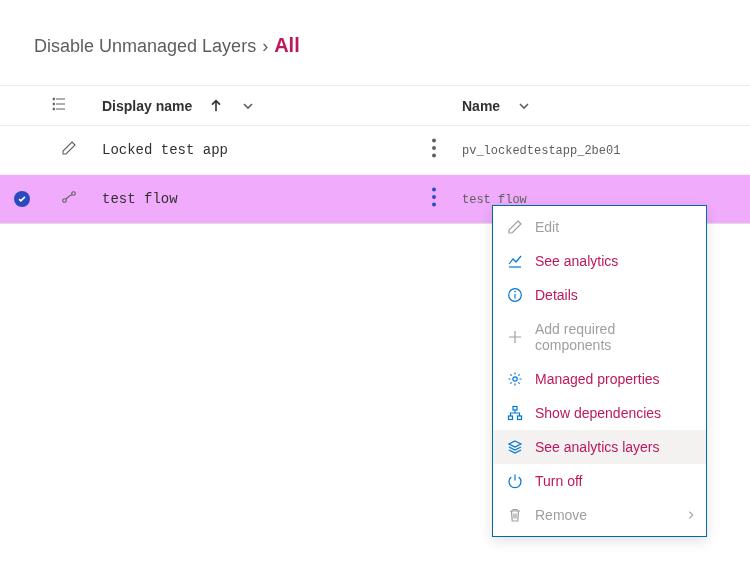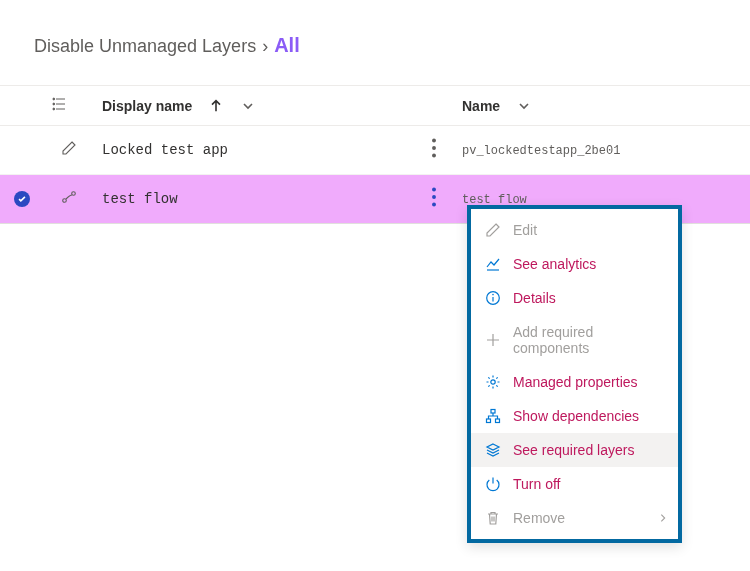--- a/index.html
+++ b/index.html
@@ -17,21 +17,21 @@
   .breadcrumb {
     padding: 34px 0 28px 34px;
     display: flex;
     align-items: baseline;
     gap: 6px;
     font-weight: 300;
     color: #605e5c;
   }
   .breadcrumb .parent { font-size: 18px; font-weight: 300; color: #605e5c; }
   .breadcrumb .sep    { font-size: 18px; font-weight: 300; color: #605e5c; }
-  .breadcrumb .current{ font-size: 20px; font-weight: 600; color: #8b5cf6; }
+  .breadcrumb .current{ font-size: 20px; font-weight: 600; color: #be185d; }
 
   table.grid {
     border-collapse: collapse;
     width: 100%;
   }
   table.grid th {
     text-align: left;
     font-weight: 600;
     font-size: 14px;
     padding: 10px 8px;
@@ -69,24 +69,24 @@
 
   .more-btn {
     width: 24px; height: 24px; display: inline-flex; align-items: center; justify-content: center;
     color: #605e5c; cursor: pointer;
   }
   .more-btn.active { color: #2b49c1; }
 
   
   .menu {
     position: absolute;
-    left: 467px; top: 205px;
+    left: 492px; top: 205px;
     width: 215px;
     background: #fff;
-    border: 4px solid #0369a1;
+    border: 1px solid #0369a1;
     box-shadow: 0 4px 12px rgba(0,0,0,0.12);
     padding: 4px 0;
   }
   .menu-item {
     display: flex; align-items: center; gap: 12px;
     padding: 9px 14px;
     font-size: 14px;
     color: #be185d;
     cursor: pointer;
     position: relative;
@@ -265,21 +265,21 @@
     <span>Show dependencies</span>
   </div>
   <div class="menu-item hover">
     <span class="icon">
       <svg viewBox="0 0 16 16" fill="none" stroke="currentColor" stroke-width="1.2">
           <polygon points="8,2 14,5 8,8 2,5"></polygon>
           <polyline points="2,8 8,11 14,8"></polyline>
           <polyline points="2,11 8,14 14,11"></polyline>
         </svg>
     </span>
-    <span>See required layers</span>
+    <span>See analytics layers</span>
   </div>
   <div class="menu-item">
     <span class="icon">
       <svg viewBox="0 0 16 16" fill="none" stroke="currentColor" stroke-width="1.2">
           <path d="M8 1.5v6"></path>
           <path d="M4.3 4a6 6 0 1 0 7.4 0"></path>
         </svg>
     </span>
     <span>Turn off</span>
   </div>

